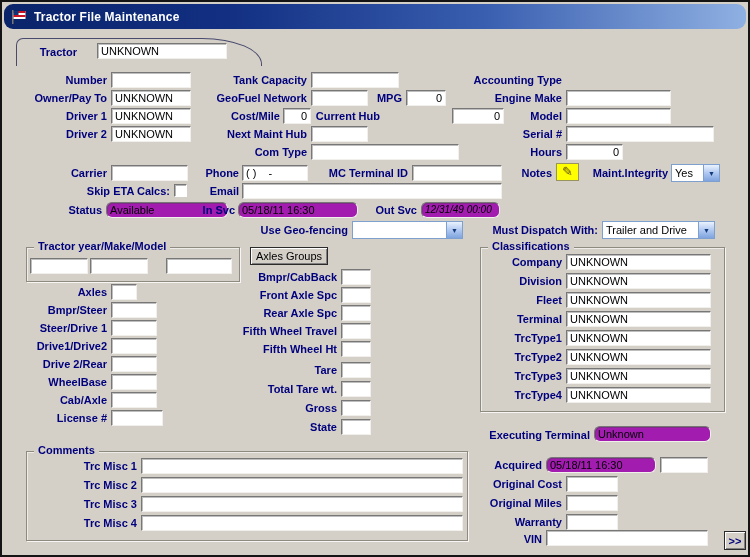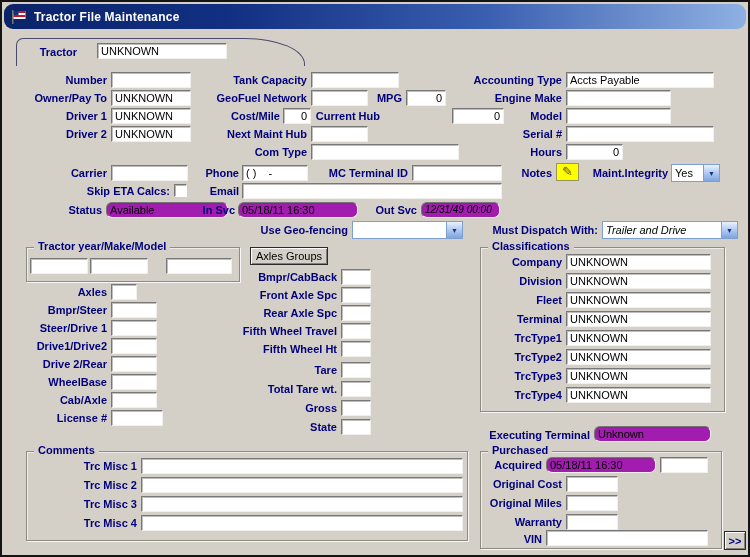--- a/index.html
+++ b/index.html
@@ -22,21 +22,21 @@
     box-shadow:inset 1px 1px 0 #fff,inset -1px -1px 0 #808080;
     font-size:11px;color:#000;display:flex;align-items:center;justify-content:center;cursor:pointer;box-sizing:border-box;}
   .combo{position:absolute;height:18px;background:#fff;border:1px solid #7da0ce;display:flex;box-sizing:border-box;}
   .combo .val{flex:1;font-size:11px;padding:2px 2px 0 3px;color:#000;white-space:nowrap;overflow:hidden;}
   .combo .arrow{width:15px;background:linear-gradient(#eaf2fe,#abc5ef 55%,#7fa4df);border-left:1px solid #7da0ce;
     display:flex;align-items:center;justify-content:center;font-size:7px;color:#123a7a;}
   .chk{position:absolute;width:13px;height:13px;background:#fff;box-sizing:border-box;
     border-top:1px solid #777;border-left:1px solid #777;border-bottom:1px solid #fff;border-right:1px solid #fff;
     box-shadow:inset 1px 1px 0 rgba(70,70,70,.4);}
   #tab{position:absolute;left:14px;top:36px;width:244px;height:27px;background:#d4d0c8;
-    border:1px solid #4a4a6e;border-bottom:none;border-top-left-radius:7px;border-top-right-radius:60px 26px;padding-left:43px;}
+    border:1px solid #4a4a6e;border-bottom:none;border-top-left-radius:7px;border-top-right-radius:60px 26px;}
   #tab .lbl{left:8px;top:7px;width:52px;}
   .notes-ic{position:absolute;width:23px;height:18px;background:#ffff00;border:1px solid #97945f;
     font-size:13px;line-height:16px;text-align:center;color:#5d4b00;box-sizing:border-box;cursor:pointer;}
 </style>
 </head>
 <body>
 
 <div id="win">
 
   <div id="titlebar">
@@ -73,21 +73,20 @@
   <span class="lbl" style="left:178px;top:108px;width:100px;">Cost/Mile</span>
   <div class="fld num" style="left:281px;top:106px;width:28px;">0</div>
   <span class="lbl" style="left:312px;top:108px;width:66px;">Current Hub</span>
   <div class="fld num" style="left:450px;top:106px;width:52px;">0</div>
   <span class="lbl" style="left:185px;top:126px;width:120px;">Next Maint Hub</span>
   <div class="fld" style="left:309px;top:124px;width:57px;"></div>
   <span class="lbl" style="left:185px;top:144px;width:120px;">Com Type</span>
   <div class="fld" style="left:309px;top:142px;width:148px;"></div>
 
   <span class="lbl" style="left:440px;top:72px;width:120px;">Accounting Type</span>
-  <div class="fld" style="left:564px;top:70px;width:148px;">Accts Payable</div>
   <span class="lbl" style="left:440px;top:90px;width:120px;">Engine Make</span>
   <div class="fld" style="left:564px;top:88px;width:105px;"></div>
   <span class="lbl" style="left:440px;top:108px;width:120px;">Model</span>
   <div class="fld" style="left:564px;top:106px;width:105px;"></div>
   <span class="lbl" style="left:440px;top:126px;width:120px;">Serial #</span>
   <div class="fld" style="left:564px;top:124px;width:148px;"></div>
   <span class="lbl" style="left:440px;top:144px;width:120px;">Hours</span>
   <div class="fld num" style="left:564px;top:142px;width:57px;">0</div>
 
   <span class="lbl" style="left:5px;top:165px;width:100px;">Carrier</span>
@@ -115,21 +114,21 @@
   <div class="fld ro" style="left:236px;top:200px;width:120px;">05/18/11 16:30</div>
   <span class="lbl" style="left:358px;top:202px;width:57px;">Out Svc</span>
   <div class="fld ro sm" style="left:419px;top:200px;width:79px;">12/31/49 00:00</div>
 
   <span class="lbl" style="left:226px;top:222px;width:120px;">Use Geo-fencing</span>
   <div class="combo" style="left:350px;top:219px;width:111px;">
     <span class="val"></span>
     <span class="arrow">▼</span>
   </div>
   <span class="lbl" style="left:466px;top:222px;width:130px;">Must Dispatch With:</span>
-  <div class="combo" style="left:600px;top:219px;width:136px;font-style:italic;">
+  <div class="combo" style="left:600px;top:219px;width:113px;">
     <span class="val">Trailer and Drive</span>
     <span class="arrow">▼</span>
   </div>
 
   <div class="grp" style="left:24px;top:245px;width:212px;height:33px;">
     <span class="grp-title">Tractor year/Make/Model</span>
   </div>
   <div class="fld" style="left:28px;top:256px;width:58px;"></div>
   <div class="fld" style="left:88px;top:256px;width:58px;"></div>
   <div class="fld" style="left:164px;top:256px;width:66px;"></div>
@@ -199,23 +198,20 @@
   </div>
   <span class="lbl" style="left:35px;top:458px;width:100px;">Trc Misc 1</span>
   <div class="fld" style="left:139px;top:456px;width:322px;"></div>
   <span class="lbl" style="left:35px;top:477px;width:100px;">Trc Misc 2</span>
   <div class="fld" style="left:139px;top:475px;width:322px;"></div>
   <span class="lbl" style="left:35px;top:496px;width:100px;">Trc Misc 3</span>
   <div class="fld" style="left:139px;top:494px;width:322px;"></div>
   <span class="lbl" style="left:35px;top:515px;width:100px;">Trc Misc 4</span>
   <div class="fld" style="left:139px;top:513px;width:322px;"></div>
 
-  <div class="grp" style="left:478px;top:449px;width:240px;height:96px;">
-    <span class="grp-title">Purchased</span>
-  </div>
   <span class="lbl" style="left:455px;top:457px;width:85px;">Acquired</span>
   <div class="fld ro" style="left:544px;top:455px;width:110px;">05/18/11 16:30</div>
   <div class="fld" style="left:658px;top:455px;width:48px;"></div>
   <span class="lbl" style="left:440px;top:476px;width:120px;">Original Cost</span>
   <div class="fld" style="left:564px;top:474px;width:52px;"></div>
   <span class="lbl" style="left:440px;top:495px;width:120px;">Original Miles</span>
   <div class="fld" style="left:564px;top:493px;width:52px;"></div>
   <span class="lbl" style="left:440px;top:514px;width:120px;">Warranty</span>
   <div class="fld" style="left:564px;top:512px;width:52px;"></div>
   <span class="lbl" style="left:440px;top:531px;width:100px;">VIN</span>

